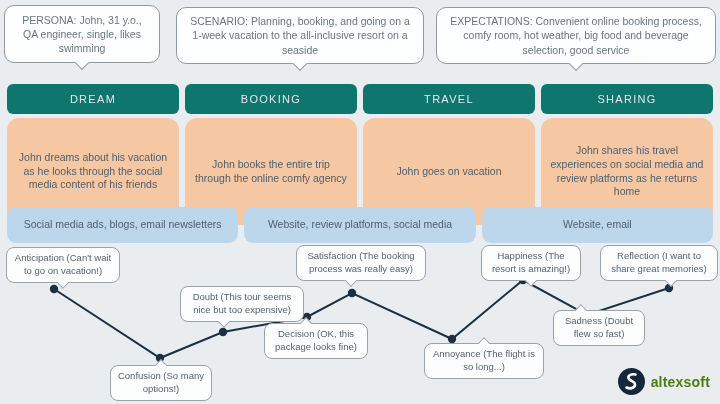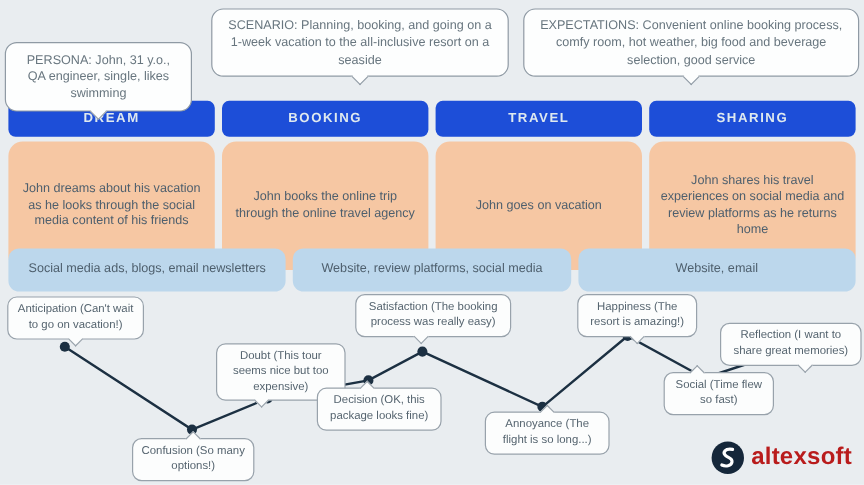--- a/index.html
+++ b/index.html
@@ -21,33 +21,33 @@
     font-size: 10.5px; line-height: 1.35; color: #68767f;
     padding: 4px 10px; box-sizing: border-box;
     z-index: 2;
   }
   .bubble::after {
     content: ""; position: absolute; bottom: -5.5px; left: 50%;
     width: 9px; height: 9px; background: #fdfefe;
     border-right: 1.5px solid #8f9aa4; border-bottom: 1.5px solid #8f9aa4;
     transform: translateX(-50%) rotate(45deg);
   }
-  .bubble-persona      { left: 4px;   top: 5px; width: 156px; height: 58px; margin-top: 30px; }
+  .bubble-persona      { left: 4px;   top: 5px; width: 156px; height: 58px; }
   .bubble-scenario     { left: 176px; top: 7px; width: 248px; height: 57px; }
   .bubble-expectations { left: 436px; top: 7px; width: 280px; height: 57px; }
 
   
   .row { position: absolute; left: 7px; right: 7px; display: flex; gap: 6px; }
   .row > div { flex: 1; box-sizing: border-box; }
   .headers-row    { top: 84px;  height: 30px; }
   .activities-row { top: 118px; height: 107px; }
   .channels-row   { top: 207px; height: 36px; }
   .header-cell {
-    background: #1d4ed8; border-radius: 6px;
-    color: #dfe9ef; font-size: 11px; font-weight: bold; letter-spacing: 1.3px;
+    background: #0f766e; border-radius: 6px;
+    color: #dfe9ef; font-size: 11px; font-weight: normal; letter-spacing: 1.3px;
     display: flex; align-items: center; justify-content: center;
   }
   .activity-cell {
     background: #f6c7a3; border-radius: 12px;
     color: #4e5f6d; font-size: 10.5px; line-height: 1.3; text-align: center;
     display: flex; align-items: center; justify-content: center;
     padding: 4px 8px;
   }
   .channel-cell {
     background: #bcd7ec; border-radius: 9px;
@@ -71,41 +71,41 @@
   }
   .tail-down::after { bottom: -5px; border-right: 1.5px solid #98a2ab; border-bottom: 1.5px solid #98a2ab; }
   .tail-up::after   { top: -5px;    border-left: 1.5px solid #98a2ab;  border-top: 1.5px solid #98a2ab; }
 
   
   .logo { position: absolute; right: 10px; bottom: 9px; display: flex; align-items: center; gap: 6px; z-index: 3; }
   .logo-circle {
     width: 27px; height: 27px; border-radius: 50%;
     background: #15273a; display: flex; align-items: center; justify-content: center;
   }
-  .logo-text { font-size: 20px; font-weight: bold; color: #b91c1c; letter-spacing: 0.2px; }
+  .logo-text { font-size: 14px; font-weight: bold; color: #4d7c0f; letter-spacing: 0.2px; }
 </style>
 </head>
 <body>
 
 <div class="canvas">
 
   <div class="bubble bubble-persona">PERSONA: John, 31 y.o., QA engineer, single, likes swimming</div>
   <div class="bubble bubble-scenario">SCENARIO: Planning, booking, and going on a 1-week vacation to the all-inclusive resort on a seaside</div>
   <div class="bubble bubble-expectations">EXPECTATIONS: Convenient online booking process, comfy room, hot weather, big food and beverage selection, good service</div>
 
   <div class="row headers-row">
     <div class="header-cell">DREAM</div>
     <div class="header-cell">BOOKING</div>
     <div class="header-cell">TRAVEL</div>
     <div class="header-cell">SHARING</div>
   </div>
 
   <div class="row activities-row">
     <div class="activity-cell">John dreams about his vacation as he looks through the social media content of his friends</div>
-    <div class="activity-cell">John books the online trip through the online travel agency</div>
+    <div class="activity-cell">John books the entire trip through the online comfy agency</div>
     <div class="activity-cell">John goes on vacation</div>
     <div class="activity-cell">John shares his travel experiences on social media and review platforms as he returns home</div>
   </div>
 
   <div class="row channels-row">
     <div class="channel-cell">Social media ads, blogs, email newsletters</div>
     <div class="channel-cell">Website, review platforms, social media</div>
     <div class="channel-cell">Website, email</div>
   </div>
 
@@ -117,27 +117,27 @@
       <circle cx="307" cy="317" r="4.2" fill="#1c3042"></circle>
       <circle cx="352" cy="293" r="4.2" fill="#1c3042"></circle>
       <circle cx="452" cy="339" r="4.2" fill="#1c3042"></circle>
       <circle cx="523" cy="280" r="4.2" fill="#1c3042"></circle>
       <circle cx="587" cy="315" r="4.2" fill="#1c3042"></circle>
       <circle cx="669" cy="288" r="4.2" fill="#1c3042"></circle>
     </svg>
 
   <div class="jlabel tail-down" style="left:6px;   top:247px; width:114px;">Anticipation (Can't wait to go on vacation!)</div>
   <div class="jlabel tail-up" style="left:110px; top:365px; width:102px;">Confusion (So many options!)</div>
-  <div class="jlabel tail-down" style="left:180px; top:286px; width:108px; --tail-x:35%;">Doubt (This tour seems nice but too expensive)</div>
+  <div class="jlabel tail-down" style="left:180px; top:286px; width:124px; --tail-x:35%;">Doubt (This tour seems nice but too expensive)</div>
   <div class="jlabel tail-up" style="left:264px; top:323px; width:104px; --tail-x:40%;">Decision (OK, this package looks fine)</div>
   <div class="jlabel tail-down" style="left:296px; top:245px; width:130px; --tail-x:42%;">Satisfaction (The booking process was really easy)</div>
-  <div class="jlabel tail-up" style="left:404px; top:343px; width:104px;">Annoyance (The flight is so long...)</div>
+  <div class="jlabel tail-up" style="left:424px; top:343px; width:120px;">Annoyance (The flight is so long...)</div>
   <div class="jlabel tail-down" style="left:481px; top:245px; width:100px;">Happiness (The resort is amazing!)</div>
-  <div class="jlabel tail-up" style="left:553px; top:310px; width:92px; --tail-x:30%;">Social (Time flew so fast)</div>
-  <div class="jlabel tail-down" style="left:600px; top:245px; width:118px;margin-top:24px; --tail-x:60%;">Reflection (I want to share great memories)</div>
+  <div class="jlabel tail-up" style="left:553px; top:310px; width:92px; --tail-x:30%;">Sadness (Doubt flew so fast)</div>
+  <div class="jlabel tail-down" style="left:600px; top:245px; width:118px; --tail-x:60%;">Reflection (I want to share great memories)</div>
 
   <div class="logo">
     <div class="logo-circle">
       <svg width="17" height="19" viewBox="0 0 17 19">
         <path d="M 12.5,2.5 C 6,1.5 4,5 6.5,7.5 C 9,10 12.5,9.5 12,13 C 11.5,16.5 6.5,17 3.5,15.5" fill="none" stroke="#ffffff" stroke-width="2.6" stroke-linecap="round"></path>
       </svg>
     </div>
     <div class="logo-text">altexsoft</div>
   </div>
 

